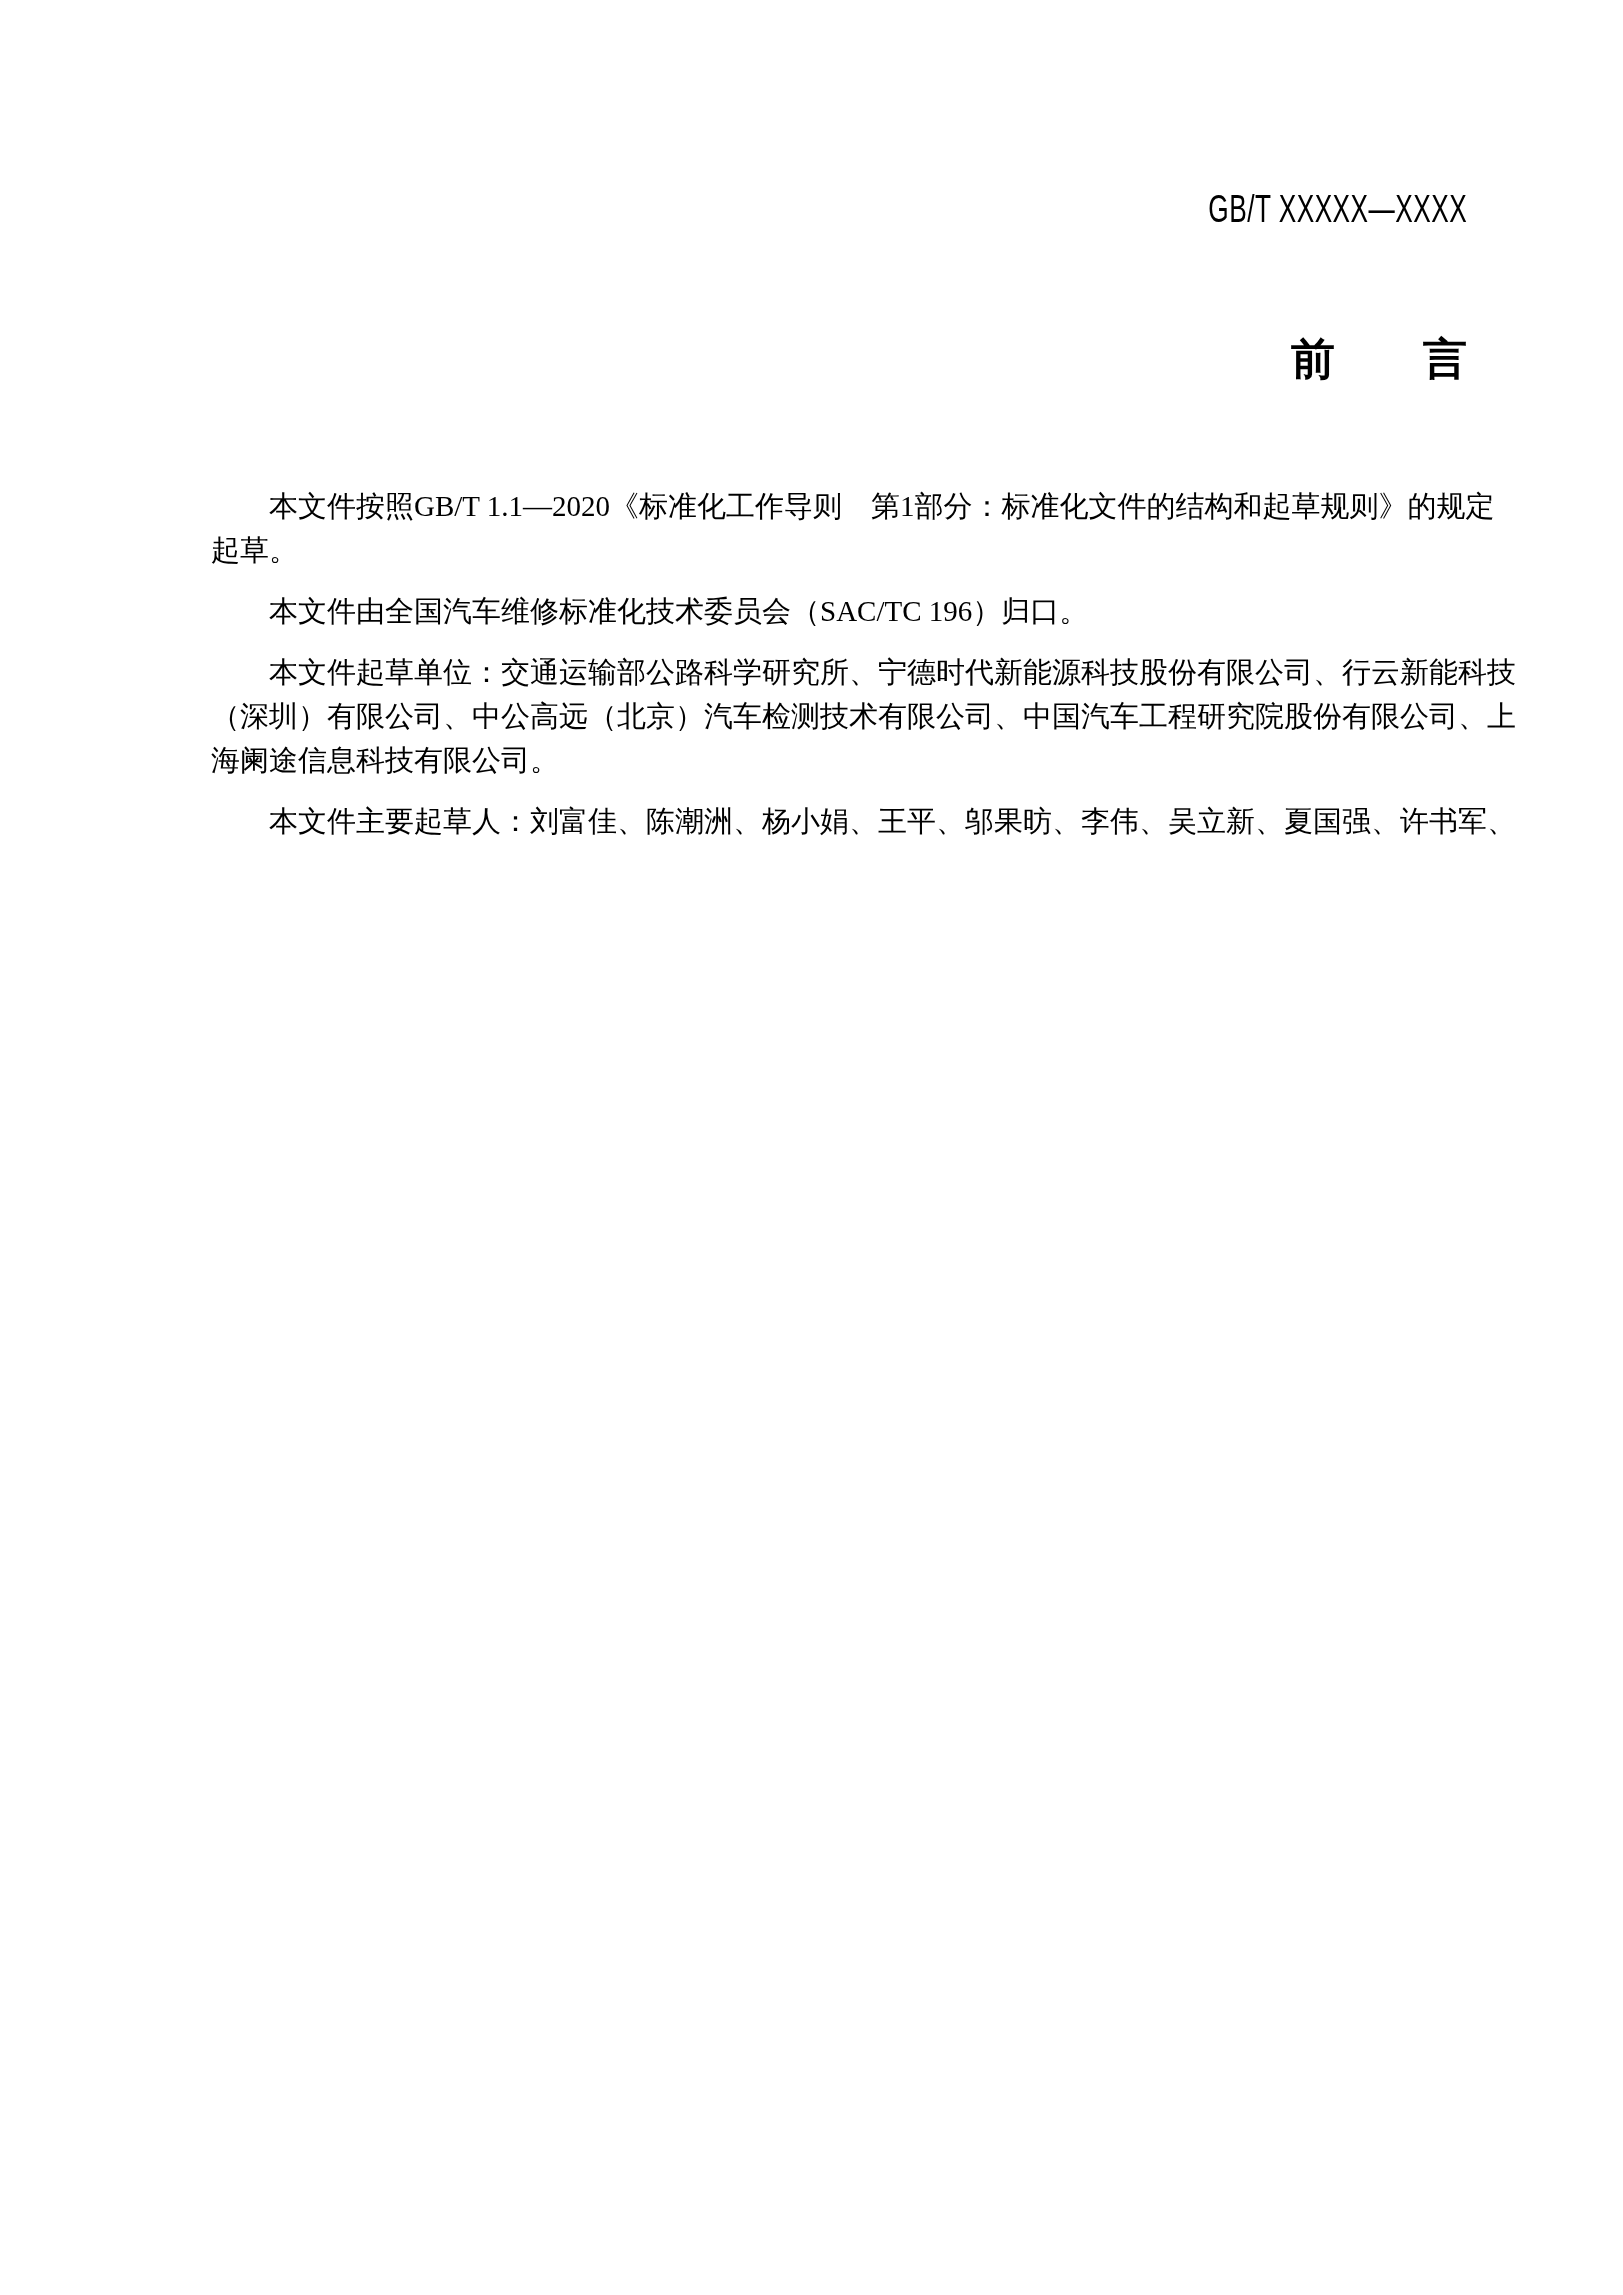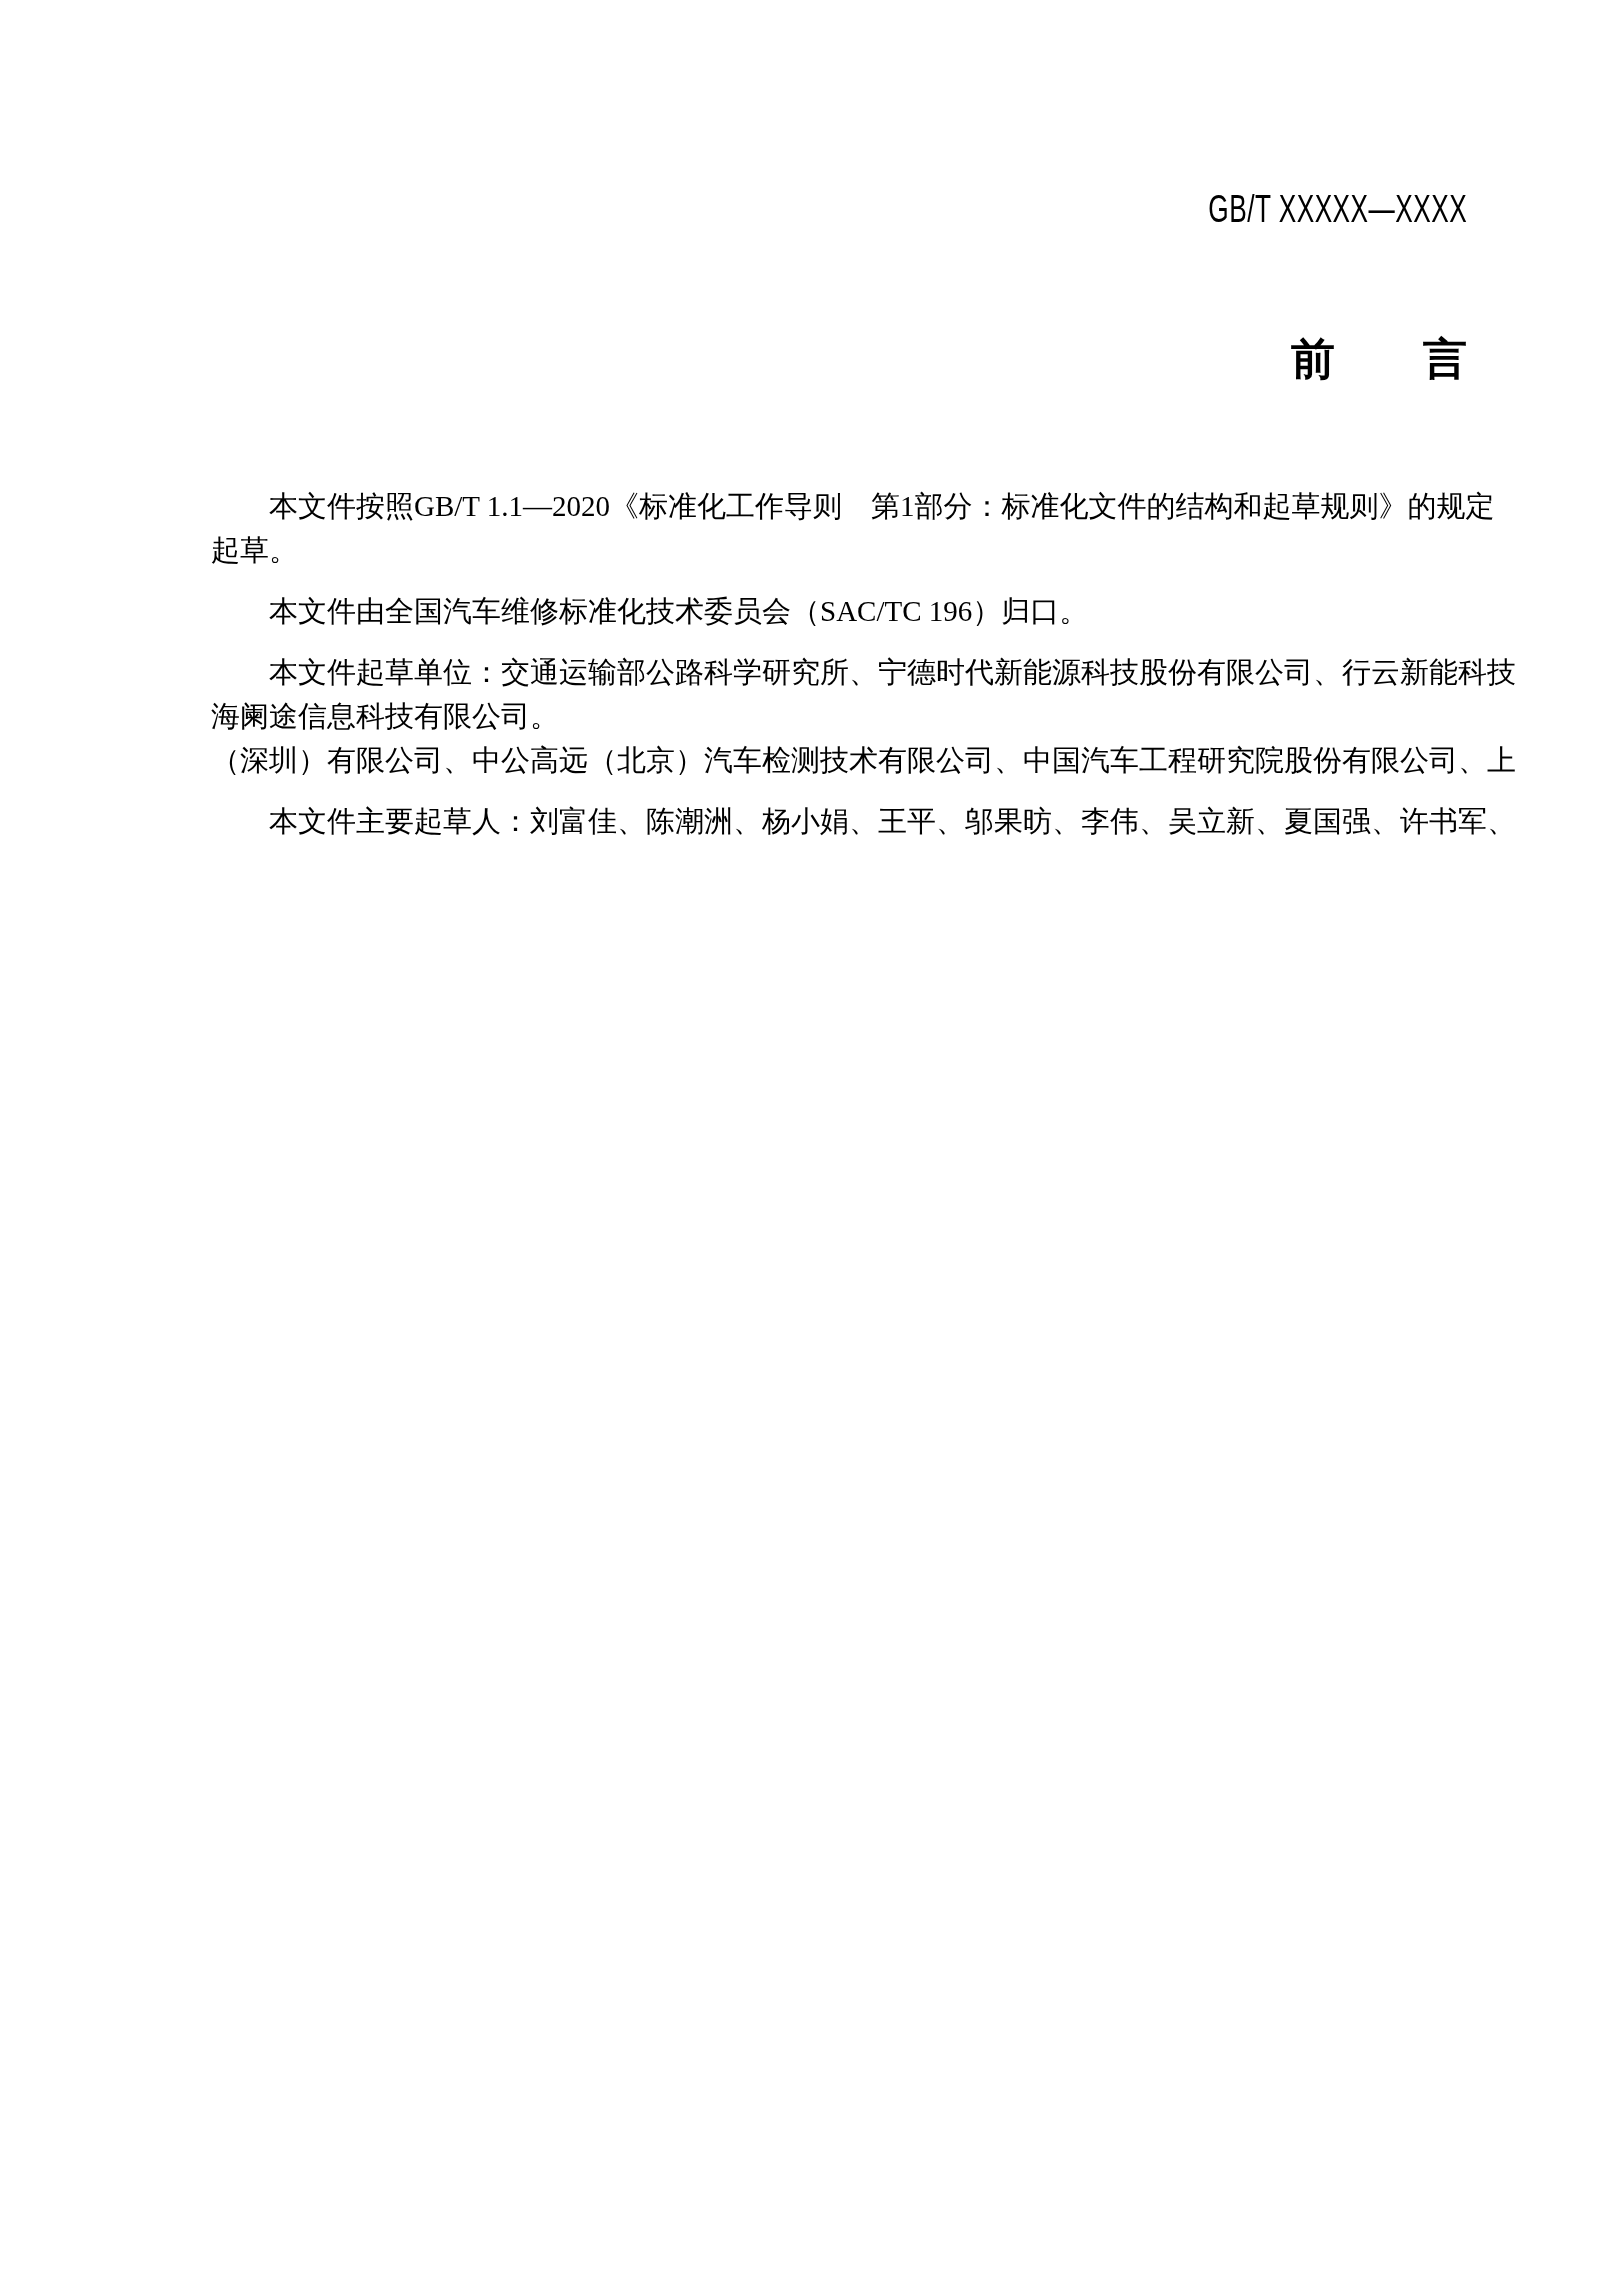--- a/index.html
+++ b/index.html
@@ -83,22 +83,22 @@
   <div class="body-text" id="foreword-body">
       <div class="paragraph">
         <div class="line just indent">本文件按照GB/T 1.1—2020《标准化工作导则　第1部分：标准化文件的结构和起草规则》的规定</div>
         <div class="line">起草。</div>
       </div>
       <div class="paragraph">
         <div class="line indent">本文件由全国汽车维修标准化技术委员会（SAC/TC 196）归口。</div>
       </div>
       <div class="paragraph">
         <div class="line just indent">本文件起草单位：交通运输部公路科学研究所、宁德时代新能源科技股份有限公司、行云新能科技</div>
+        <div class="line just">（深圳）有限公司、中公高远（北京）汽车检测技术有限公司、中国汽车工程研究院股份有限公司、上</div>
         <div class="line">海阑途信息科技有限公司。</div>
-        <div class="line just">（深圳）有限公司、中公高远（北京）汽车检测技术有限公司、中国汽车工程研究院股份有限公司、上</div>
       </div>
       <div class="paragraph">
         <div class="line just indent">本文件主要起草人：刘富佳、陈潮洲、杨小娟、王平、邬果昉、李伟、吴立新、夏国强、许书军、</div>
       </div>
     </div>
 
   <div class="page-num">II</div>
 
 </div>
 

